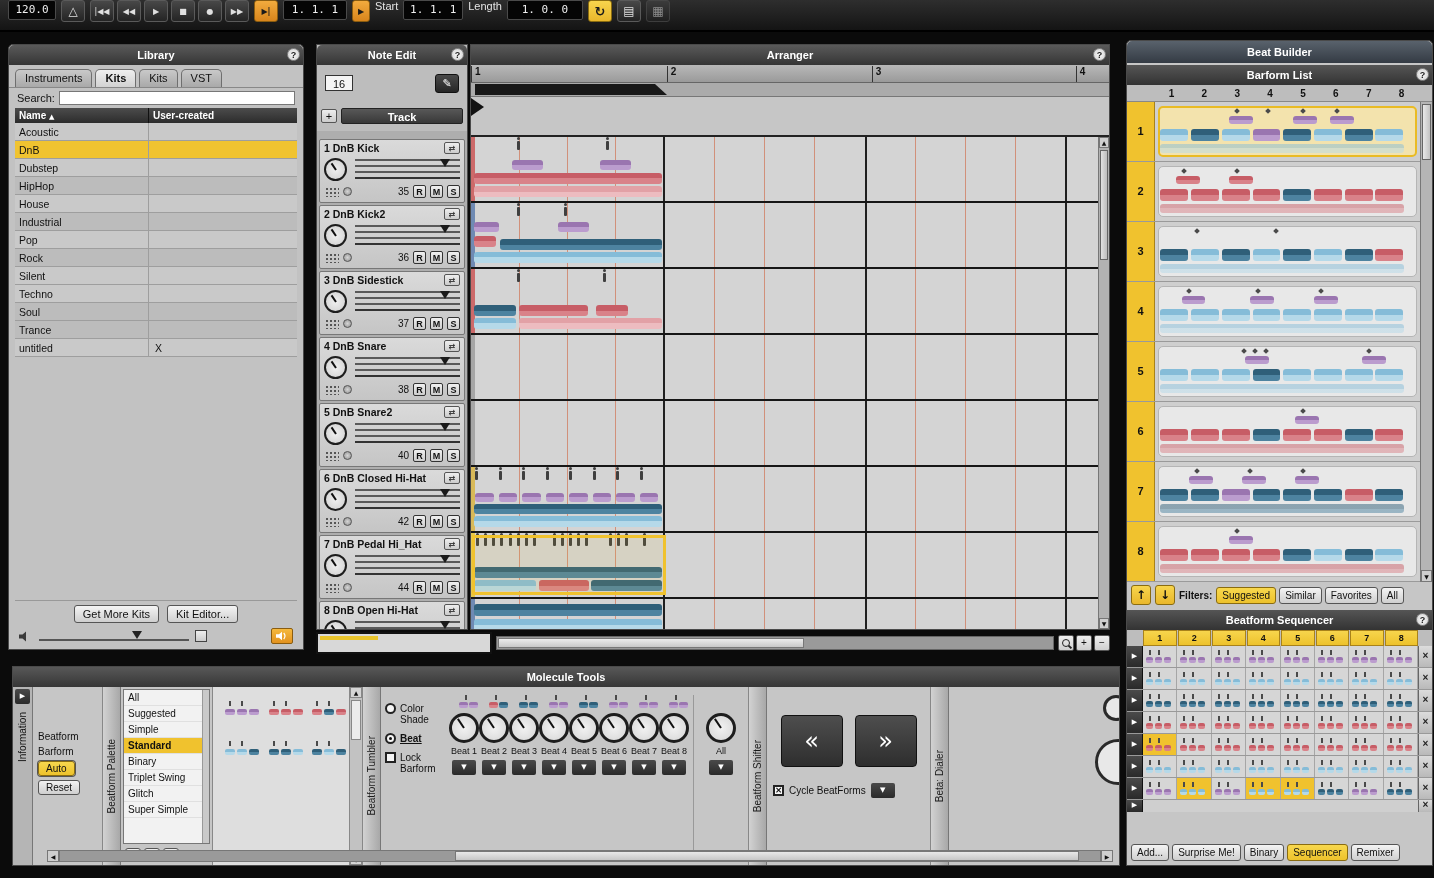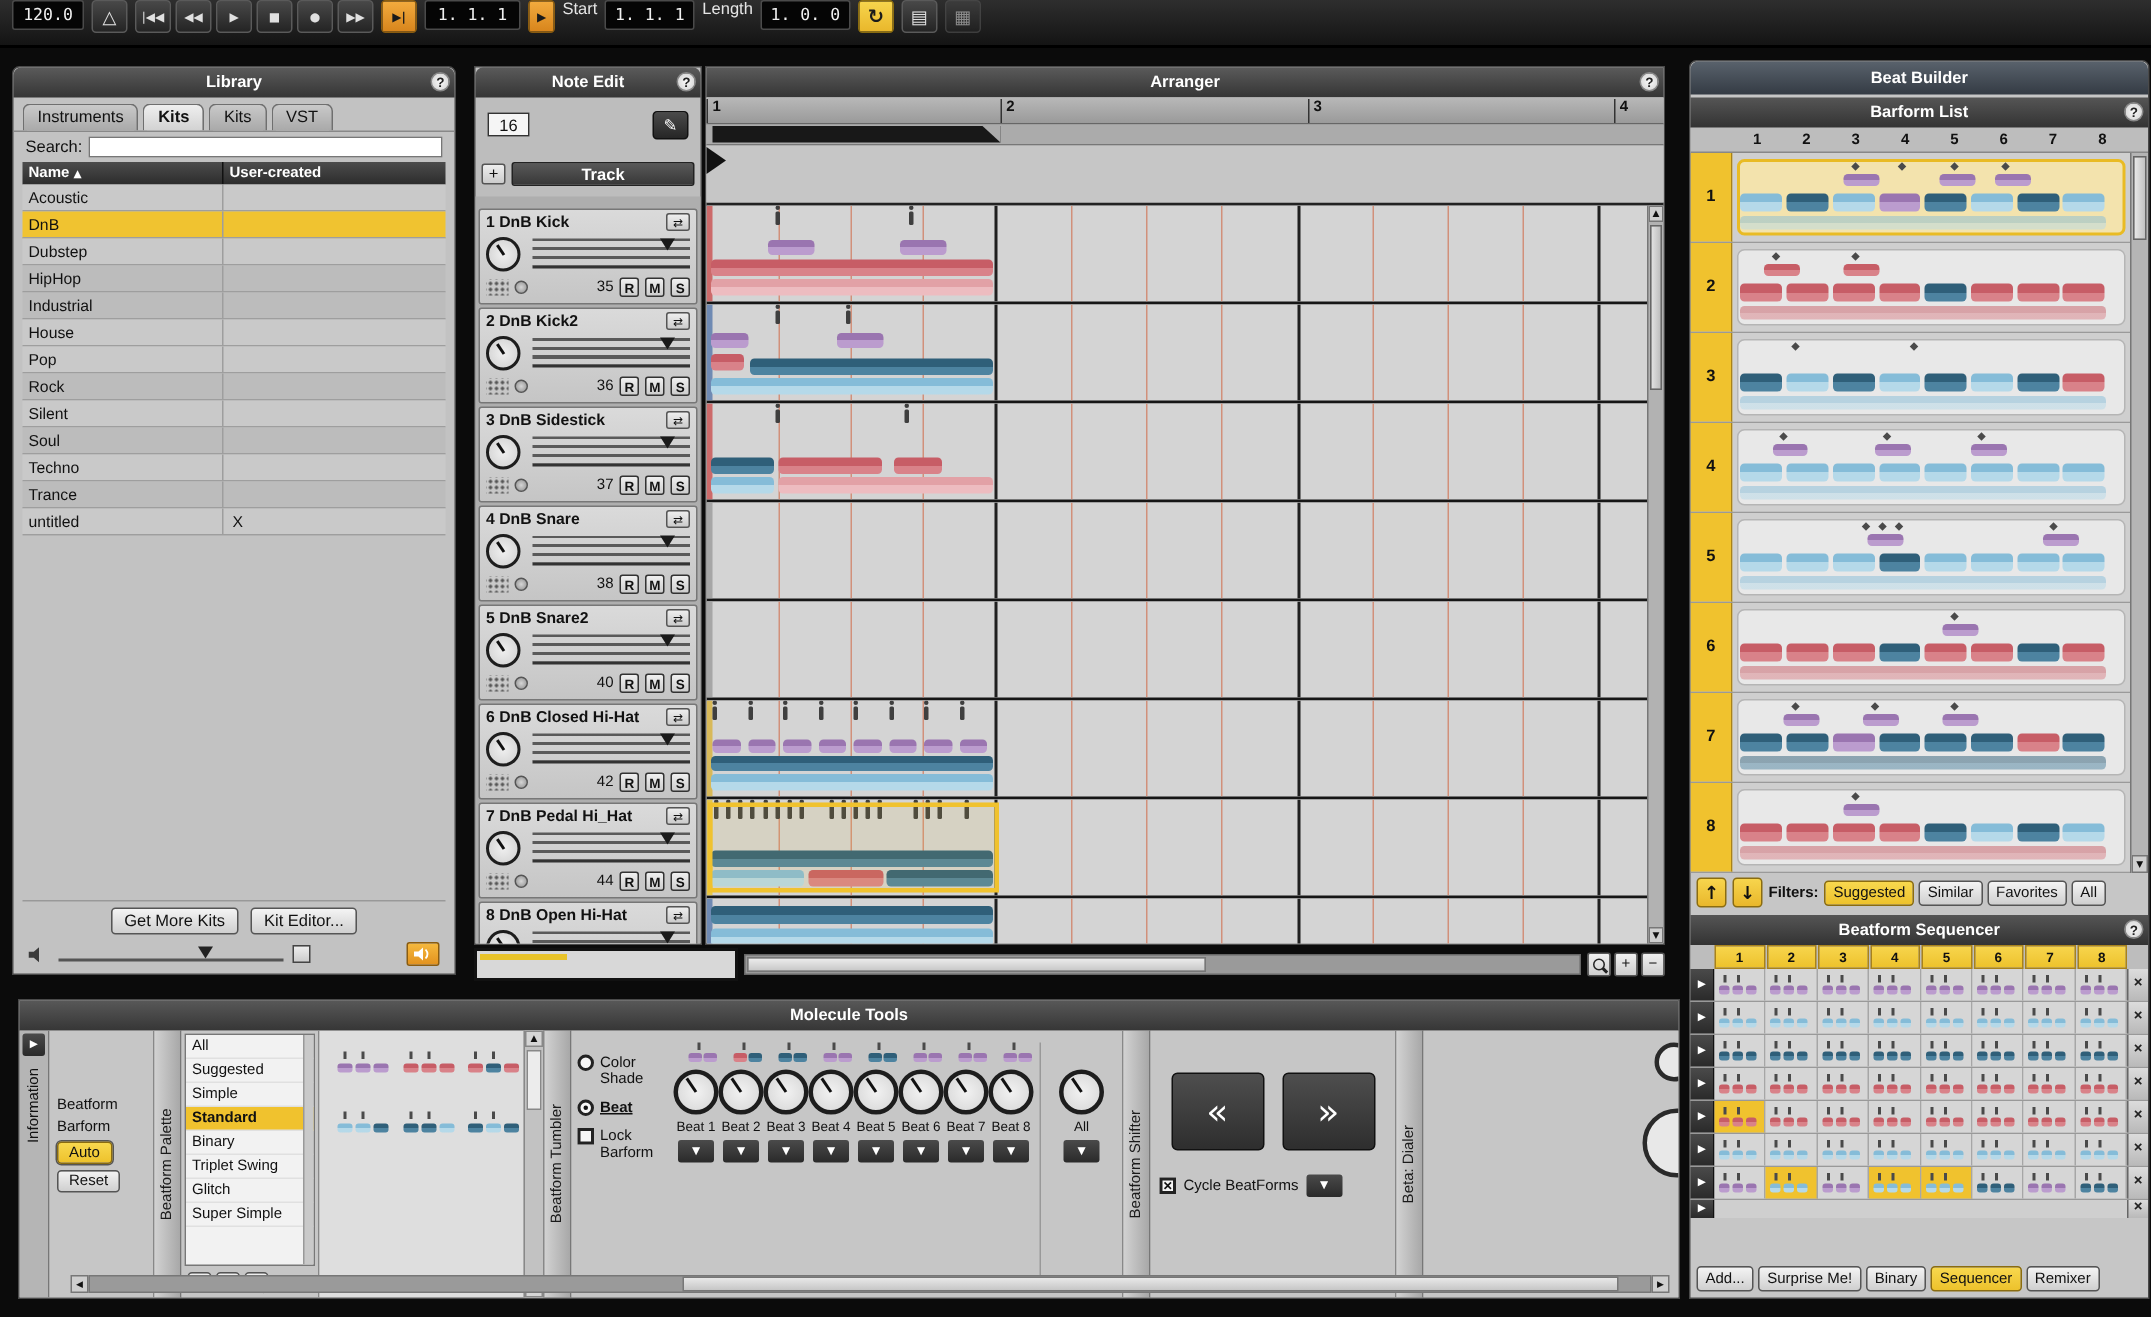--- a/index.html
+++ b/index.html
@@ -223,21 +223,21 @@
       <div class="tb-btn glyph">■</div>
       <div class="tb-btn glyph">●</div>
       <div class="tb-btn glyph">▶▶</div>
     </div>
   <div class="tb-btn orange glyph">▶|</div>
   <div class="tb-display" style="width:64px">1. 1. 1</div>
   <div class="tb-btn orange glyph" style="min-width:18px">▶</div>
   <span class="tb-label">Start</span>
   <div class="tb-display" style="width:60px">1. 1. 1</div>
   <span class="tb-label">Length</span>
-  <div class="tb-display" style="width:60px">1. 0. 0</div>
+  <div class="tb-display" style="width:76px">1. 0. 0</div>
   <div class="tb-btn yellow glyph" style="font-size:13px">↻</div>
   <div class="tb-btn glyph" style="font-size:12px">▤</div>
   <div class="tb-btn glyph" style="font-size:12px;opacity:.55">▦</div>
 </div>
 
 <div class="library">
   <div class="phead"><span>Library</span><span class="help">?</span></div>
   <div class="lib-tabs" id="lib-tabs">
       <div class="lib-tab">Instruments</div>
       <div class="lib-tab active">Kits</div>
@@ -262,46 +262,46 @@
         <div class="lib-cell user"></div>
       </div>
       <div class="lib-row">
         <div class="lib-cell name">Dubstep</div>
         <div class="lib-cell user"></div>
       </div>
       <div class="lib-row alt">
         <div class="lib-cell name">HipHop</div>
         <div class="lib-cell user"></div>
       </div>
+      <div class="lib-row">
+        <div class="lib-cell name">House</div>
+        <div class="lib-cell user"></div>
+      </div>
       <div class="lib-row alt">
         <div class="lib-cell name">Industrial</div>
         <div class="lib-cell user"></div>
       </div>
       <div class="lib-row">
-        <div class="lib-cell name">House</div>
-        <div class="lib-cell user"></div>
-      </div>
-      <div class="lib-row">
         <div class="lib-cell name">Pop</div>
         <div class="lib-cell user"></div>
       </div>
       <div class="lib-row alt">
         <div class="lib-cell name">Rock</div>
         <div class="lib-cell user"></div>
       </div>
       <div class="lib-row">
         <div class="lib-cell name">Silent</div>
         <div class="lib-cell user"></div>
       </div>
+      <div class="lib-row">
+        <div class="lib-cell name">Techno</div>
+        <div class="lib-cell user"></div>
+      </div>
       <div class="lib-row alt">
         <div class="lib-cell name">Soul</div>
-        <div class="lib-cell user"></div>
-      </div>
-      <div class="lib-row">
-        <div class="lib-cell name">Techno</div>
         <div class="lib-cell user"></div>
       </div>
       <div class="lib-row alt">
         <div class="lib-cell name">Trance</div>
         <div class="lib-cell user"></div>
       </div>
       <div class="lib-row">
         <div class="lib-cell name">untitled</div>
         <div class="lib-cell user">X</div>
       </div>

